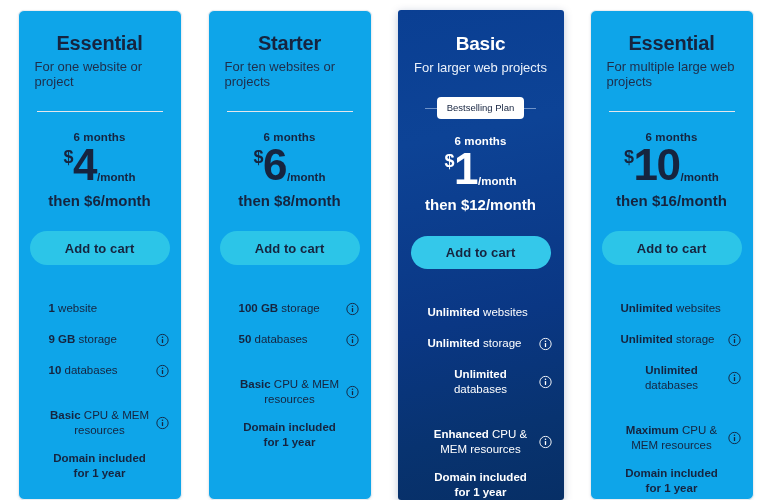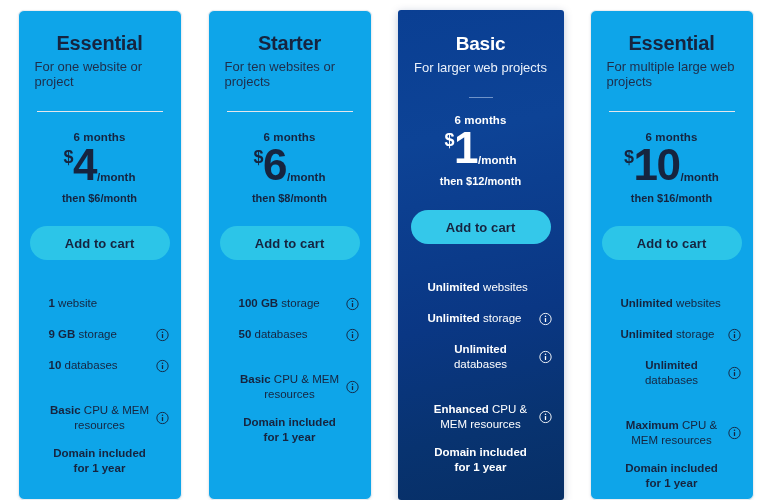--- a/index.html
+++ b/index.html
@@ -122,21 +122,21 @@
     letter-spacing: -1.5px;
     line-height: 40px;
   }
   .per {
     font-size: 11.5px;
     font-weight: bold;
     margin-bottom: 2px;
     margin-left: 1px;
   }
   .then {
-    font-size: 11px;
+    font-size: 15px;
     font-weight: bold;
     margin-top: 7px;
   }
 
   
   .cta {
     margin-top: 22px;
     width: 140px;
     height: 34px;
     border: none;
@@ -286,20 +286,21 @@
         <div class="feature gap-small">
           <span class="txt"><span>Domain included for 1 year</span></span>
         </div>
       </div>
     </div>
     <div class="card featured">
       <div class="plan-name">Basic</div>
       <div class="plan-tagline">For larger web projects</div>
       <div class="badge-row">
         <span class="badge-line"></span>
+        <span class="badge">Bestselling Plan</span>
         <span class="badge-line"></span>
       </div>
       <div class="term">6 months</div>
       <div class="price-row">
         <span class="currency">$</span>
         <span class="amount">1</span>
         <span class="per">/month</span>
       </div>
       <div class="then">then $12/month</div>
       <button class="cta">Add to cart</button>

